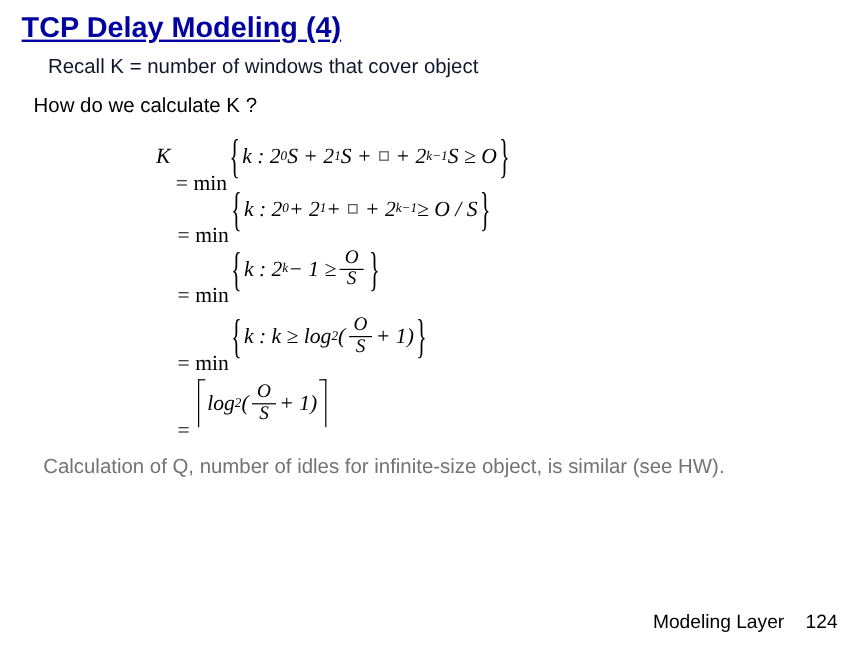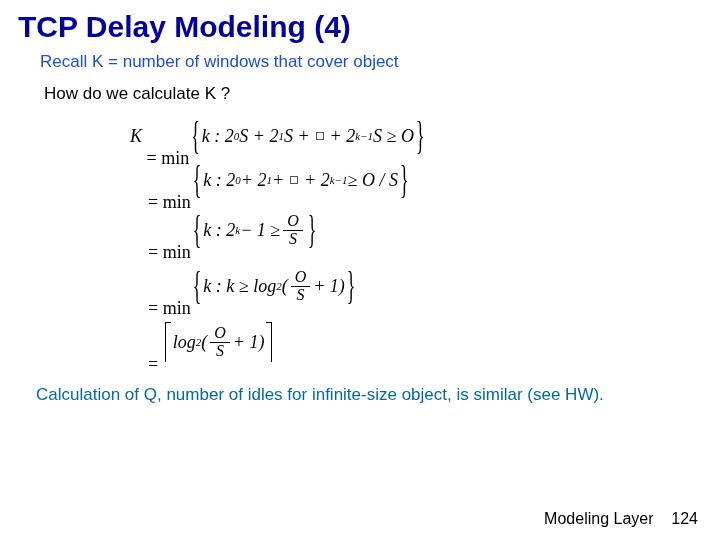--- a/index.html
+++ b/index.html
@@ -6,33 +6,34 @@
   body {
     width: 720px;
     height: 540px;
     background: #ffffff;
     font-family: "Comic Sans MS", "Segoe UI", sans-serif;
     position: relative;
     overflow: hidden;
   }
   .title {
     color: #0202a0;
-    font-size: 30px;
+    font-size: 24px;
     font-weight: bold;
+    text-decoration: underline;
     padding: 10px 18px 4px 18px;
   }
   .line {
-    color: #1d4ed8;
+    color: #0f172a;
     font-size: 17px;
     padding: 4px 40px 4px 40px;
   }
   .line2 {
     color: #000;
     font-size: 17px;
-    padding: 8px 40px 10px 44px;
+    padding: 8px 40px 10px 28px;
   }
   .formula {
     font-family: "Times New Roman", serif;
     font-style: italic;
     color: #000;
     font-size: 18px;
     padding-left: 130px;
     line-height: 1.0;
   }
   .formula .up { font-style: normal; margin-top: 44px; }
@@ -63,21 +64,21 @@
     border-left: 1.2px solid #000;
     border-top: 1.2px solid #000;
   }
   .ceil .barR {
     width: 6px;
     height: 40px;
     border-right: 1.2px solid #000;
     border-top: 1.2px solid #000;
   }
   .bottom {
-    color: #0369a1;
+    color: #737373;
     font-size: 17px;
     padding: 14px 28px 0 36px;
     line-height: 1.25;
   }
   .footer {
     position: absolute;
     right: 22px;
     bottom: 12px;
     font-size: 16px;
     color: #000;

